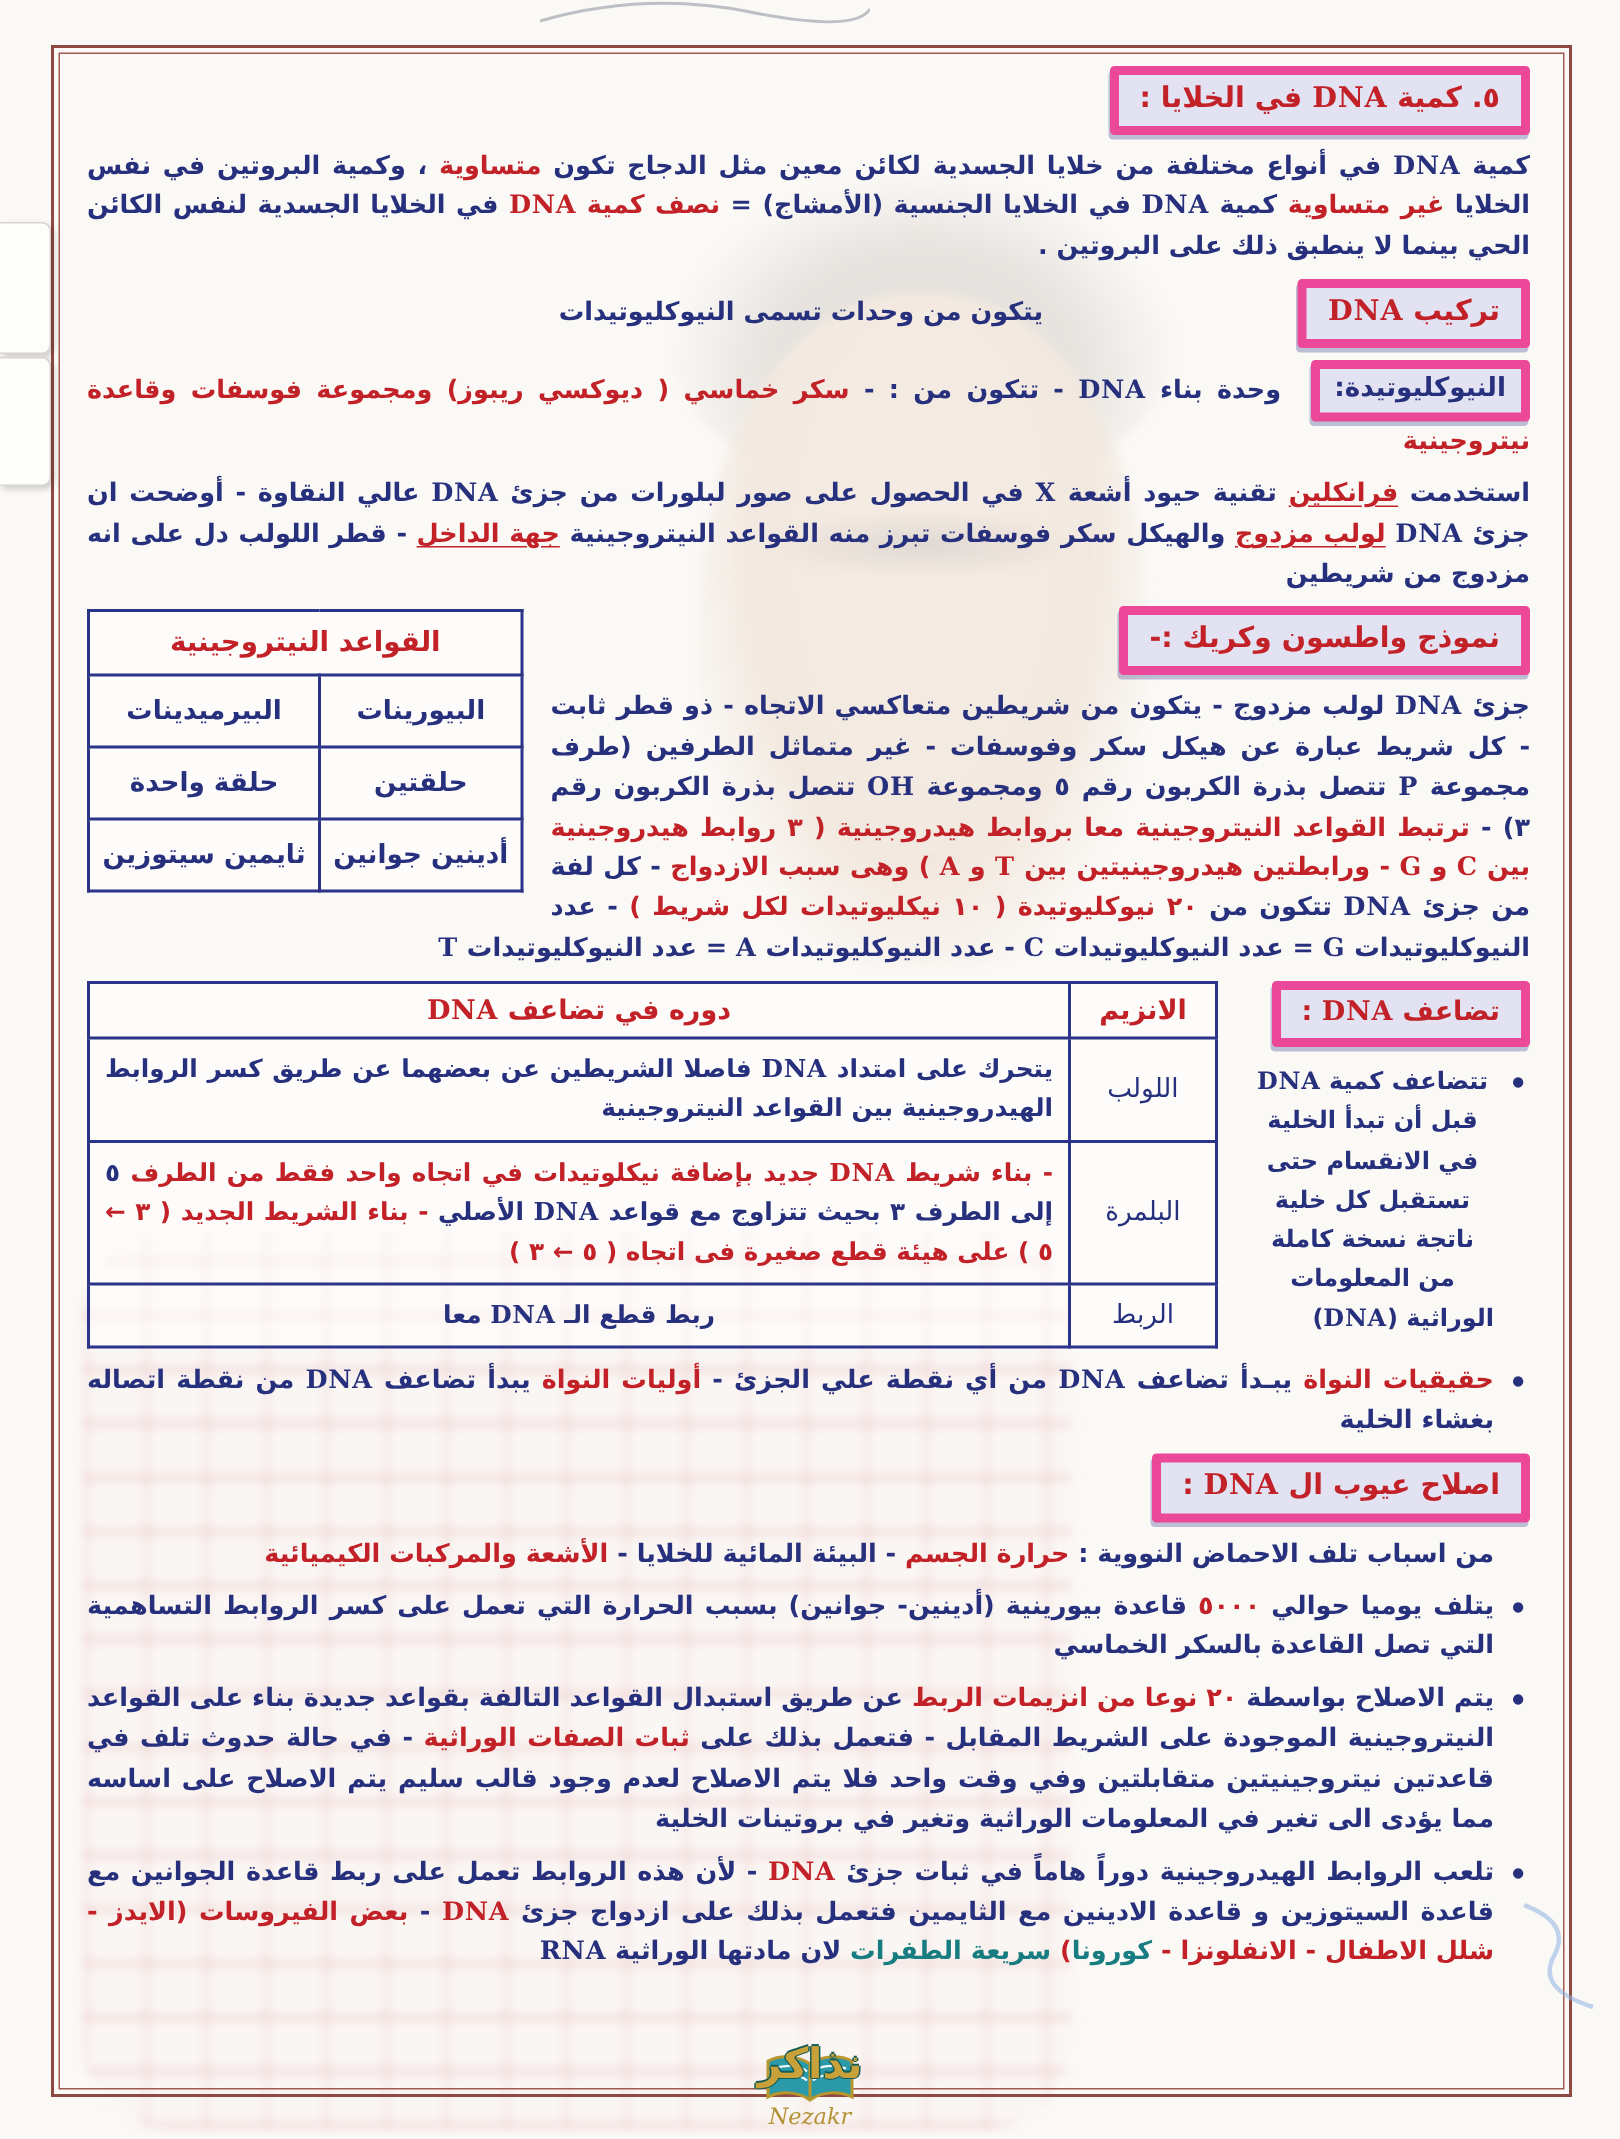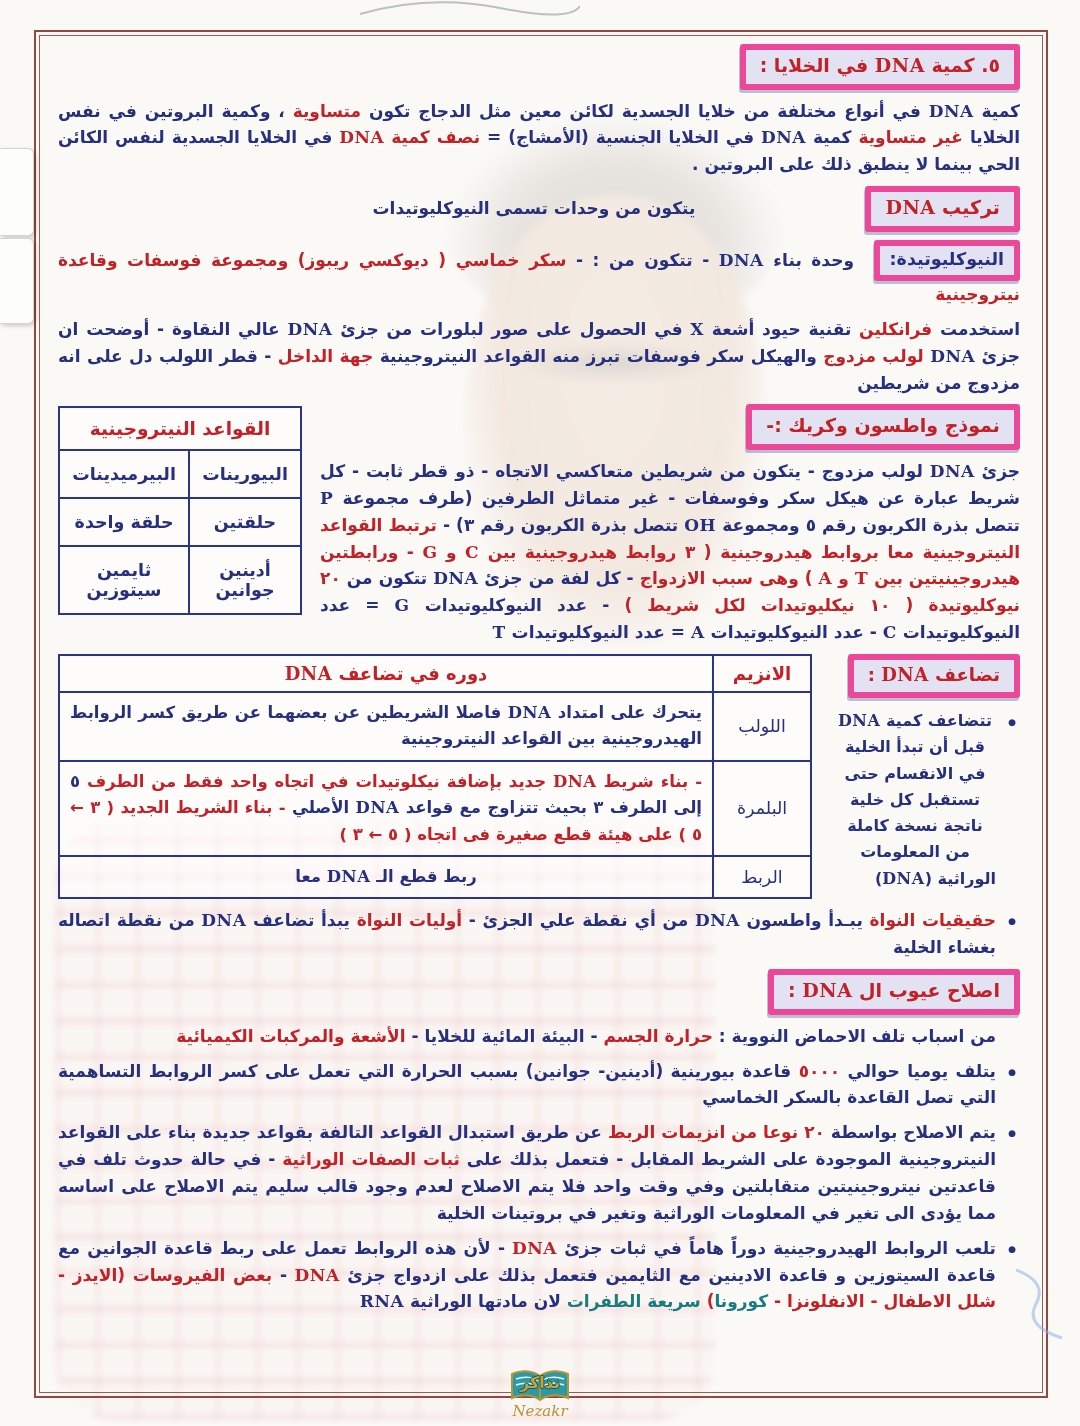--- a/index.html
+++ b/index.html
@@ -31,34 +31,34 @@
   .tab2{top:238px;height:86px}
   .curve-top{position:absolute;top:0;left:360px;z-index:4}
   .scribble{position:absolute;right:6px;bottom:78px;z-index:4}
 
   
   .content{position:absolute;left:58px;right:60px;top:44px;bottom:38px;direction:rtl;z-index:3;overflow:hidden}
   .content>*{margin-bottom:8px}
   .p{color:#27307d;font-weight:700;font-size:17px;line-height:1.58;text-align:justify;text-align-last:right}
   .red{color:#c22127}
   .teal{color:#177d80}
-  .u{text-underline-offset:3px}
+  .u{text-decoration:underline;text-underline-offset:3px}
   .latin{font-family:"DejaVu Serif",serif;letter-spacing:.5px}
 
   .box{display:inline-block;background:#e2e2f2;border:6px solid #ec4899;border-radius:3px;
     padding:2px 14px 4px;color:#c22127;font-weight:700;font-size:19px;line-height:1.45;
     box-shadow:-1px 3px 0 rgba(43,52,136,.30);vertical-align:middle}
   .box.navy{color:#27307d}
   .box-inline{margin-left:10px;font-size:17.5px;padding:1px 10px 3px}
 
   .row{display:flex;align-items:center;column-gap:170px}
 
   
   .clearfix::after{content:"";display:block;clear:both}
-  .bases{float:left;width:244px;border-collapse:collapse;margin:2px 18px 10px 0}
+  .bases{float:left;width:291px;border-collapse:collapse;margin:2px 18px 10px 0}
   .bases td{border:2px solid #2b3488;text-align:center;vertical-align:middle;color:#27307d;
     font-weight:700;font-size:17.5px;padding:13px 6px;background:rgba(255,255,255,.55)}
   .bases .title{color:#c22127;font-size:18.5px;padding:10px 6px}
 
   
   .flexrow{display:flex;column-gap:22px;align-items:flex-start}
   .side{flex:0 0 186px}
   .side .box{font-size:18px}
   .side-p{font-size:16px;line-height:1.64;margin-top:10px;text-align:center;text-align-last:right}
   .enzwrap{flex:1;min-width:0}
@@ -70,21 +70,21 @@
   .enz .center{text-align:center;text-align-last:center}
 
   
   .bl{position:relative;padding-right:24px}
   .bl::before{content:"●";position:absolute;right:4px;top:7px;font-size:9px;color:#27307d}
   .indent-only{padding-right:24px}
 
   
   .logo{position:absolute;bottom:6px;left:50%;transform:translateX(-50%);z-index:5;
     display:flex;flex-direction:column;align-items:center}
-  .logo .ar{color:#c9a13b;font-size:16px;font-weight:700;margin-bottom:-24px;z-index:2;
+  .logo .ar{color:#c9a13b;font-size:28px;font-weight:700;margin-bottom:-24px;z-index:2;
     text-shadow:0 1px 0 #145c55,0 -1px 0 #145c55,1px 0 0 #145c55,-1px 0 0 #145c55}
   .logo .en{color:#b39336;font-family:"DejaVu Serif",serif;font-style:italic;font-size:15px;margin-top:-4px}
 </style>
 </head>
 <body>
 
 <div class="page">
 
   <div class="watermark">
     <div class="wm-hair"></div>
@@ -171,21 +171,21 @@
             </tr>
             <tr>
               <td class="ename">الربط</td>
               <td class="role center"><span>ربط قطع الـ </span><span class="latin">DNA</span><span> معا</span></td>
             </tr>
           </tbody>
         </table>
       </div>
     </div>
 
-    <p class="p bl"><span class="red">حقيقيات النواة</span><span> يبـدأ واطسون </span><span class="latin">DNA</span><span> من أي نقطة علي الجزئ - </span><span class="red">أوليات النواة</span><span> يبدأ تضاعف </span><span class="latin">DNA</span><span> من نقطة اتصاله بغشاء الخلية</span></p>
+    <p class="p bl"><span class="red">حقيقيات النواة</span><span> يبـدأ تضاعف </span><span class="latin">DNA</span><span> من أي نقطة علي الجزئ - </span><span class="red">أوليات النواة</span><span> يبدأ تضاعف </span><span class="latin">DNA</span><span> من نقطة اتصاله بغشاء الخلية</span></p>
 
     <div>
       <span class="box"><span>اصلاح عيوب ال </span><span class="latin">DNA</span><span> :</span></span>
     </div>
     <p class="p indent-only"><span>من اسباب تلف الاحماض النووية : </span><span class="red">حرارة الجسم</span><span> - البيئة المائية للخلايا - </span><span class="red">الأشعة والمركبات الكيميائية</span></p>
     <p class="p bl"><span>يتلف يوميا حوالي </span><span class="red">٥٠٠٠</span><span> قاعدة بيورينية (أدينين- جوانين) بسبب الحرارة التي تعمل على كسر الروابط التساهمية التي تصل القاعدة بالسكر الخماسي</span></p>
     <p class="p bl"><span>يتم الاصلاح بواسطة </span><span class="red">٢٠ نوعا من انزيمات الربط</span><span> عن طريق استبدال القواعد التالفة بقواعد جديدة بناء على القواعد النيتروجينية الموجودة على الشريط المقابل - فتعمل بذلك على </span><span class="red">ثبات الصفات الوراثية</span><span> - في حالة حدوث تلف في قاعدتين نيتروجينيتين متقابلتين وفي وقت واحد فلا يتم الاصلاح لعدم وجود قالب سليم يتم الاصلاح على اساسه مما يؤدى الى تغير في المعلومات الوراثية وتغير في بروتينات الخلية</span></p>
     <p class="p bl"><span>تلعب الروابط الهيدروجينية دوراً هاماً في ثبات جزئ </span><span class="latin red">DNA</span><span> - لأن هذه الروابط تعمل على ربط قاعدة الجوانين مع قاعدة السيتوزين و قاعدة الادينين مع الثايمين فتعمل بذلك على ازدواج جزئ </span><span class="latin red">DNA</span><span> - </span><span class="red">بعض الفيروسات (الايدز - شلل الاطفال - الانفلونزا - </span><span class="teal">كورونا</span><span class="red">) </span><span class="teal">سريعة الطفرات</span><span> لان مادتها الوراثية </span><span class="latin">RNA</span></p>
   </div>
 

